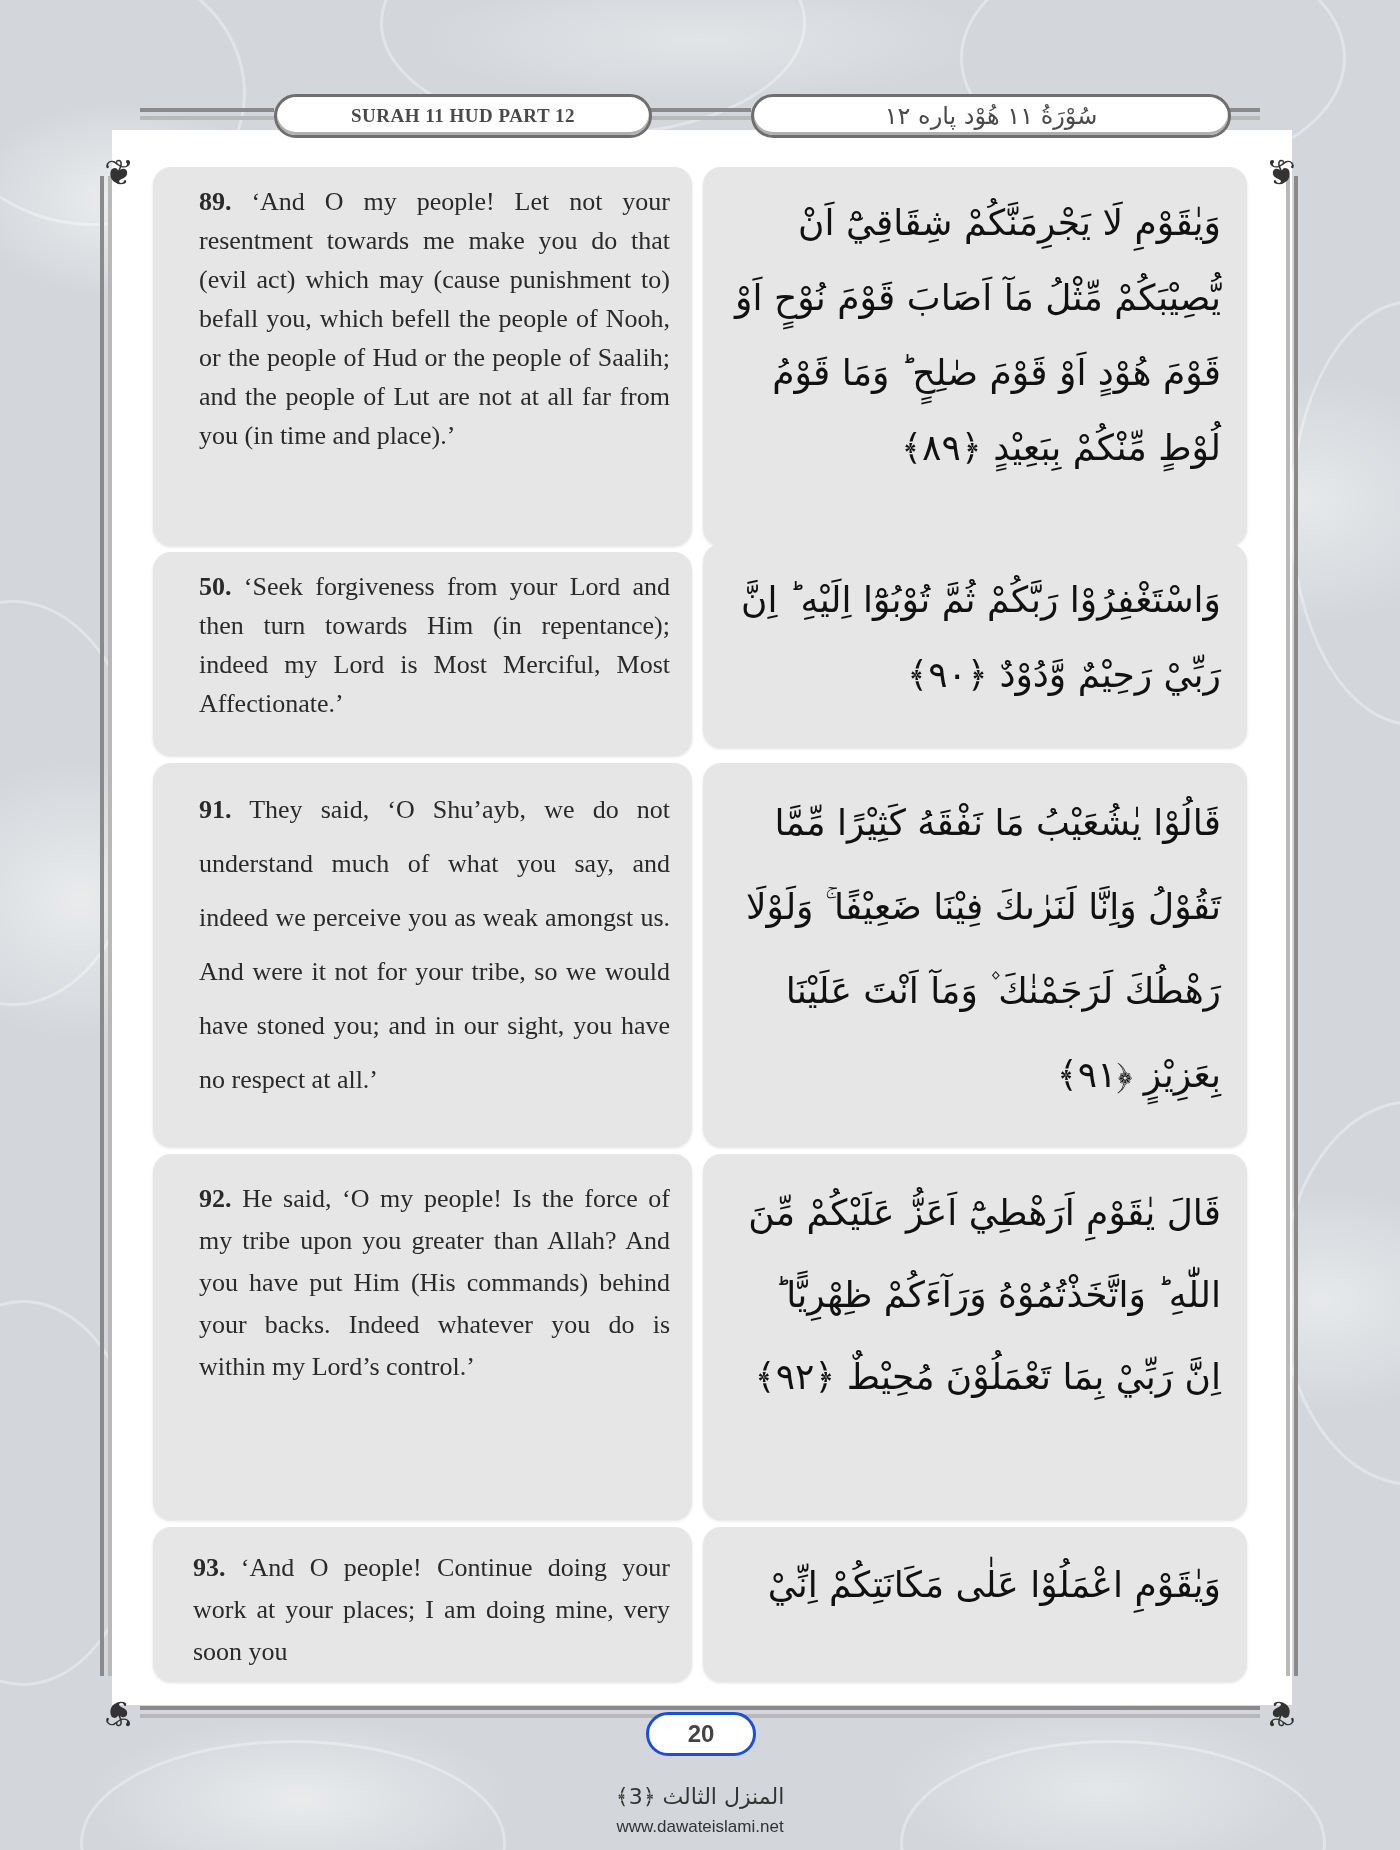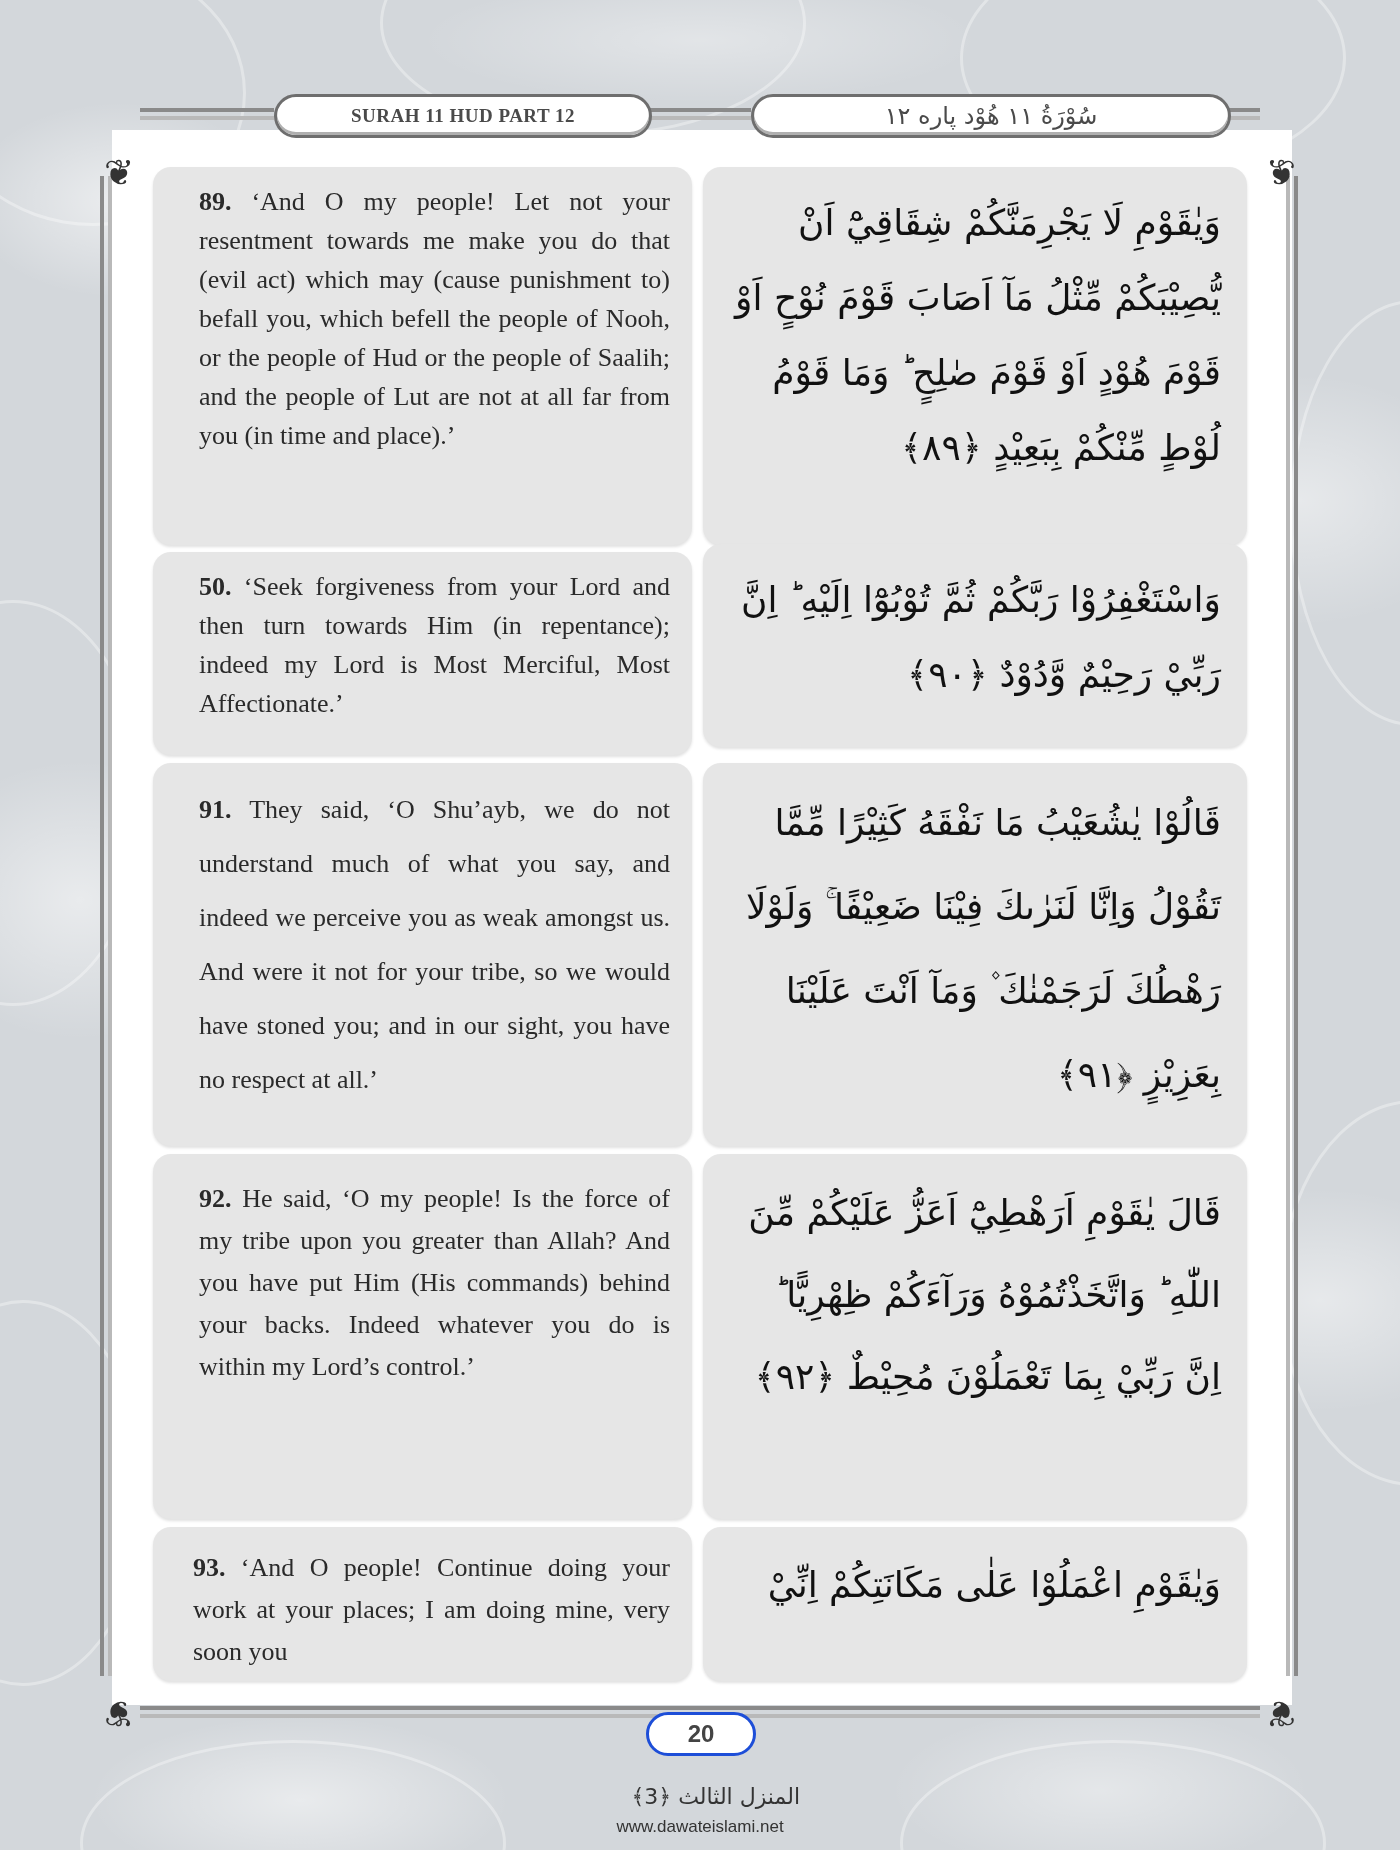--- a/index.html
+++ b/index.html
@@ -62,21 +62,21 @@
   }
 
   
   .pagenum {
     position:absolute; left:646px; top:1704px; width:104px; height:38px;
     background:#fff; border:3px solid #1d4ed8; border-radius:22px;
     display:flex; align-items:center; justify-content:center;
     font-family:"Liberation Sans", sans-serif; font-weight:bold; font-size:24px; color:#444;margin-top:8px;
   }
   .footer-ar {
-    position:absolute; left:600px; top:1784px; width:200px; text-align:right;
+    position:absolute; left:600px; top:1784px; width:200px; text-align:center;
     font-family:"DejaVu Sans", sans-serif; font-size:22px; color:#333;
   }
   .footer-url {
     position:absolute; left:550px; top:1817px; width:300px; text-align:center;
     font-family:"Liberation Sans", sans-serif; font-size:17px; color:#333;
   }
 </style>
 </head>
 <body>
 

